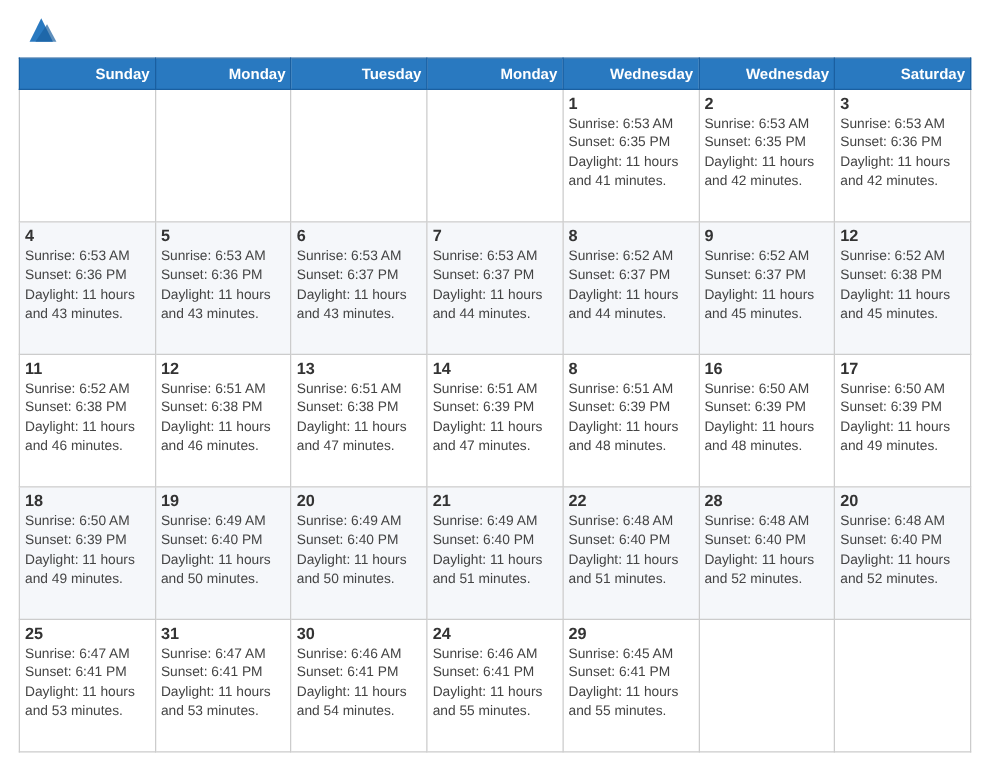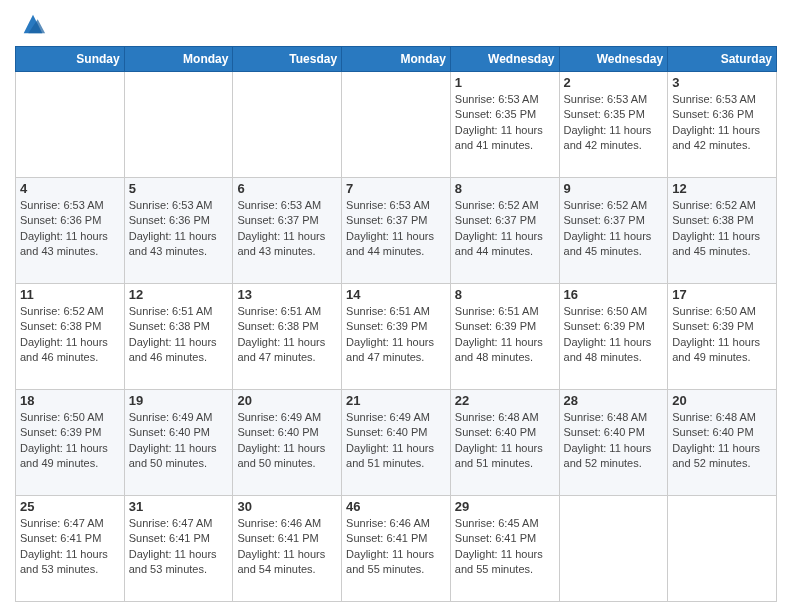--- a/index.html
+++ b/index.html
@@ -255,21 +255,21 @@
           </td>
           <td>
             <span class="day-num">31</span>
             <div class="day-info">Sunrise: 6:47 AM<br>Sunset: 6:41 PM<br>Daylight: 11 hours and 53 minutes.</div>
           </td>
           <td>
             <span class="day-num">30</span>
             <div class="day-info">Sunrise: 6:46 AM<br>Sunset: 6:41 PM<br>Daylight: 11 hours and 54 minutes.</div>
           </td>
           <td>
-            <span class="day-num">46</span>
+            <span class="day-num">24</span>
             <div class="day-info">Sunrise: 6:46 AM<br>Sunset: 6:41 PM<br>Daylight: 11 hours and 55 minutes.</div>
           </td>
           <td>
             <span class="day-num">29</span>
             <div class="day-info">Sunrise: 6:45 AM<br>Sunset: 6:41 PM<br>Daylight: 11 hours and 55 minutes.</div>
           </td>
           <td class="empty-cell"></td>
           <td class="empty-cell"></td>
         </tr>
       </tbody>

